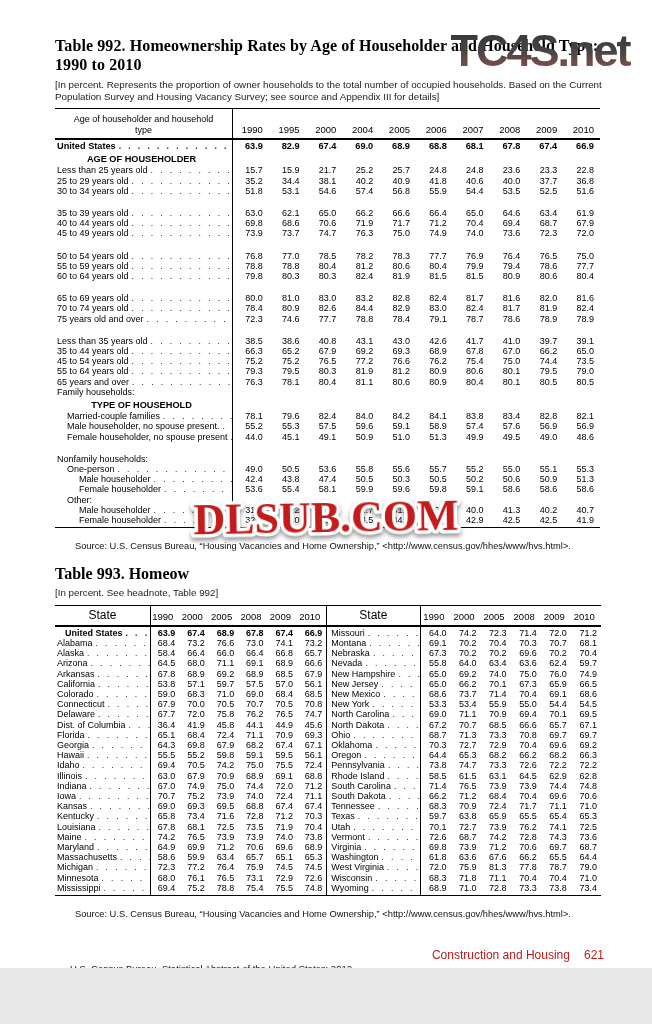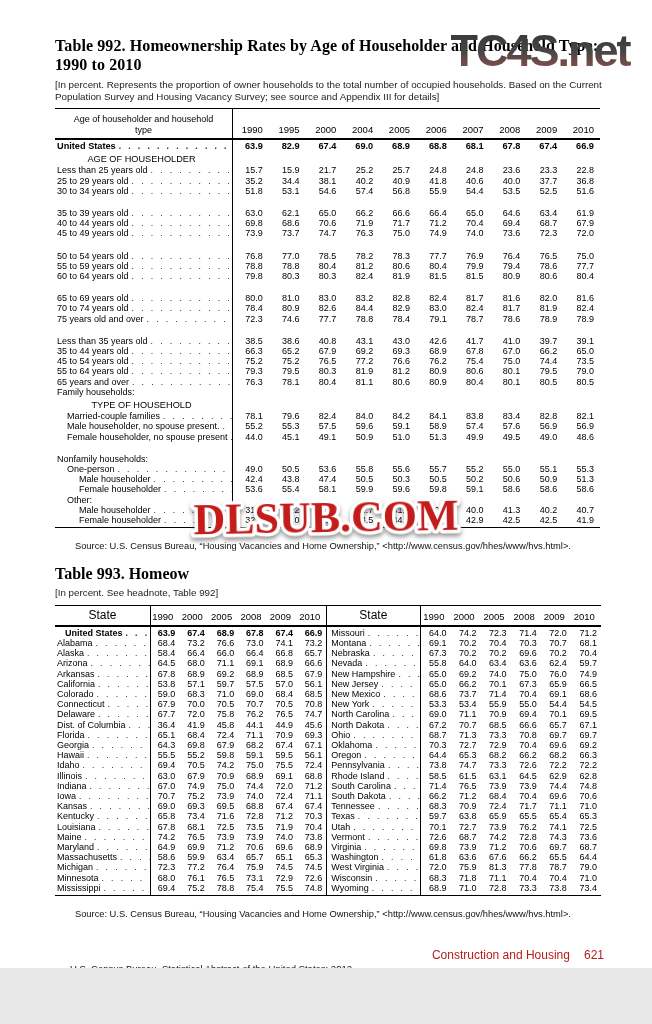--- a/index.html
+++ b/index.html
@@ -22,21 +22,21 @@
   .dots::after{content:". . . . . . . . . . . . . . . . . . . . . . . . . . . . . . . . . . . . . . . . . . . . . . . . . . . .";}
   
   #t992{width:545px;}
   #t992-header{display:grid;grid-template-columns:177px repeat(10,36.8px);
                border-bottom:2.2px solid #000;padding:2px 0 2px;}
   .stub-h{font-size:9px;line-height:11px;text-align:center;padding:3px 18px 0;white-space:normal;}
   .r992{display:grid;grid-template-columns:177px repeat(10,36.8px);}
   .r992.gap{margin-top:12px;}
   .r992.us{font-weight:bold;}
   .r992.us .lbl,.r992.us .vc{font-size:9.2px;}
-  .r992.section{margin:3px 0 1px;}
+  .r992.section{margin:3px 0 1px;font-weight:bold;}
   .r992.section .lbl{display:block;text-align:center;font-size:9.2px;padding-right:6px;}
   .r992 .lbl.ind1{padding-left:12px;}
   .r992 .lbl.ind2{padding-left:24px;}
   #t992-body{padding:1px 0 2px;}
   
   #t993{width:546px;}
   #t993-header{display:grid;grid-template-columns:95px repeat(6,29.4px) 94px repeat(6,30.1px);
                border-bottom:2px solid #000;padding:2px 0;}
   .sh{font-size:12px;text-align:center;align-self:end;padding-bottom:1px;}
   .r993{display:grid;grid-template-columns:95px repeat(6,29.4px) 94px repeat(6,30.1px);}

